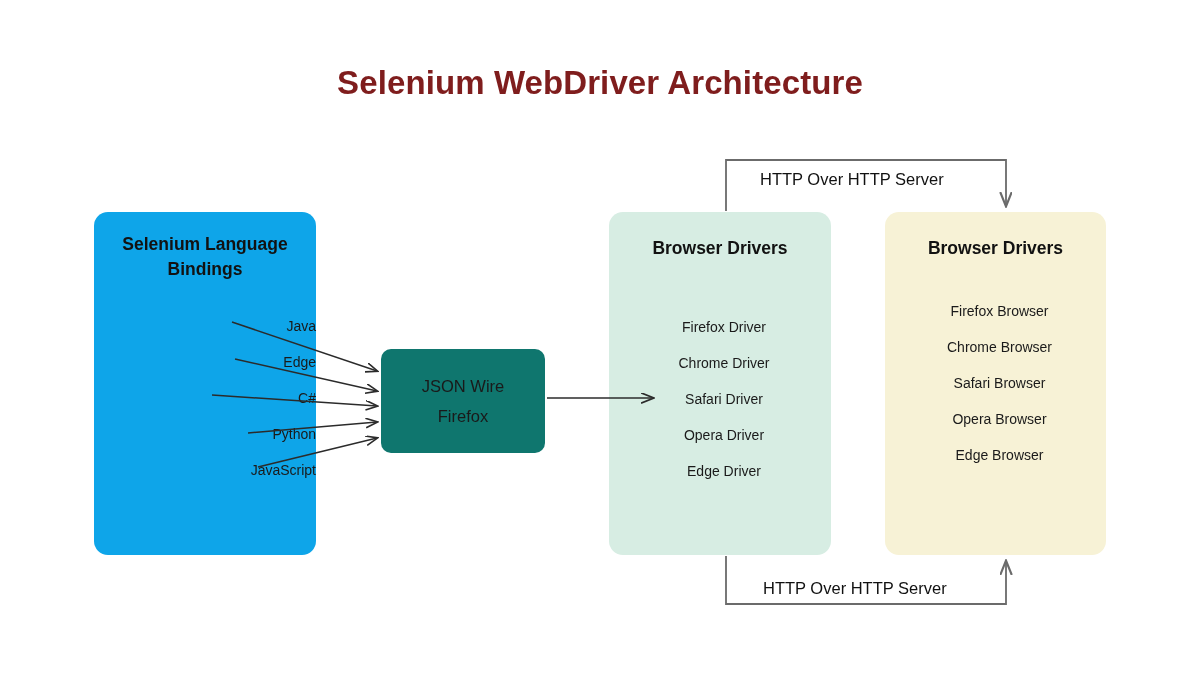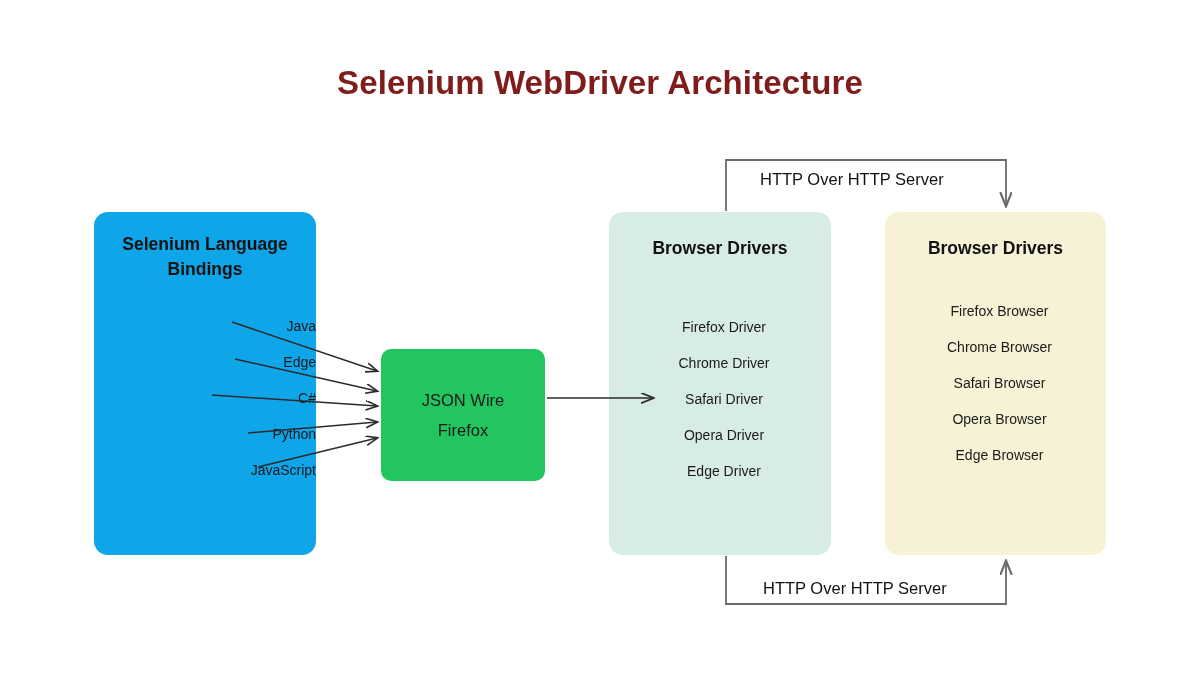--- a/index.html
+++ b/index.html
@@ -88,22 +88,22 @@
   }
   #bindings-list li {
     text-align: right;
   }
 
   
   #protocol-box {
     left: 381px;
     top: 349px;
     width: 164px;
-    height: 132px;
-    background: #22c55e;
+    height: 104px;
+    background: #0f766e;
     border-radius: 10px;
   }
   #protocol-box .protocol-label {
     position: absolute;
     inset: 0;
     display: flex;
     flex-direction: column;
     align-items: center;
     justify-content: center;
     font-size: 16.5px;

